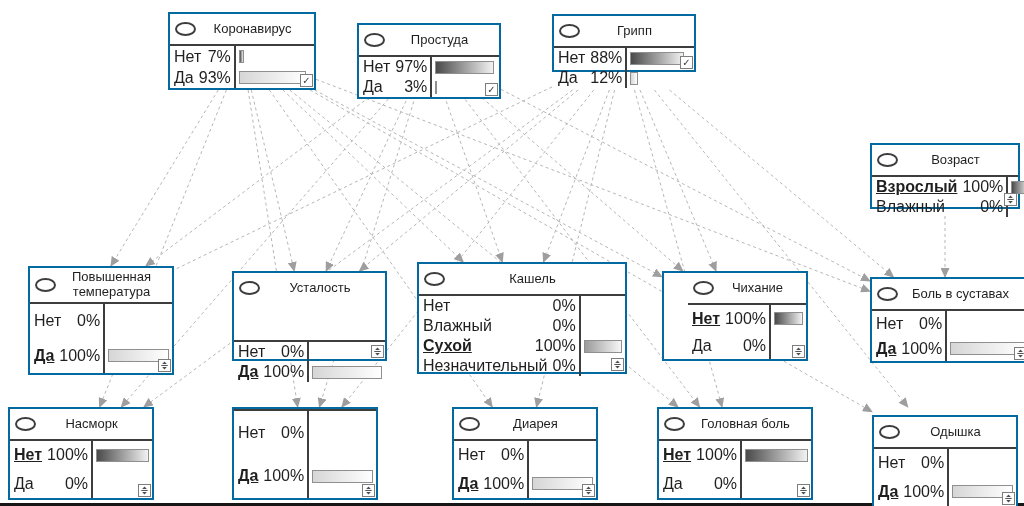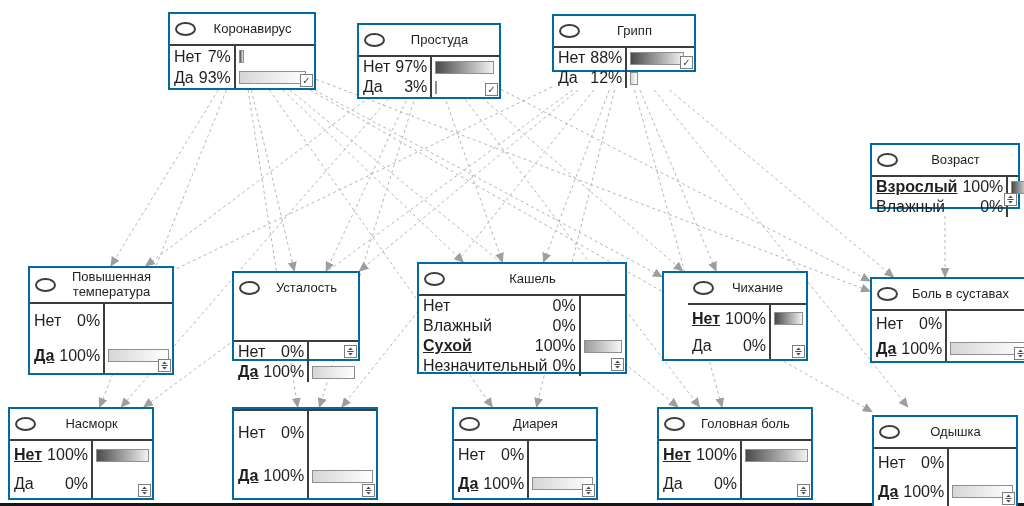--- a/index.html
+++ b/index.html
@@ -235,21 +235,21 @@
       </div>
 
     <span class="corner corner-spin">
       <svg viewBox="0 0 10 10" width="9" height="9" xmlns="http://www.w3.org/2000/svg">
         <path d="M5 0.6 L7.6 3.3 H2.4 Z" fill="#4d4d4d"></path>
         <rect x="1.4" y="4.4" width="7.2" height="1.1" fill="#4d4d4d"></rect>
         <path d="M5 9.4 L2.4 6.7 H7.6 Z" fill="#4d4d4d"></path>
       </svg>
     </span>
   </div>
-    <div class="node" style="left: 232px; top: 271px; width: 128px; height: 90px; gap: 37px;">
+    <div class="node" style="left: 232px; top: 271px; width: 155px; height: 90px; gap: 37px;">
     <div class="node-title">
       <span class="shape-icon"></span>
       <span class="node-title-label">Усталость</span>
     </div>
     <div class="node-body">
         <div class="row-left">
     <span class="state-label">Нет</span>
     <span class="state-value">0%</span>
   </div>
         <div class="row-bar"></div>

